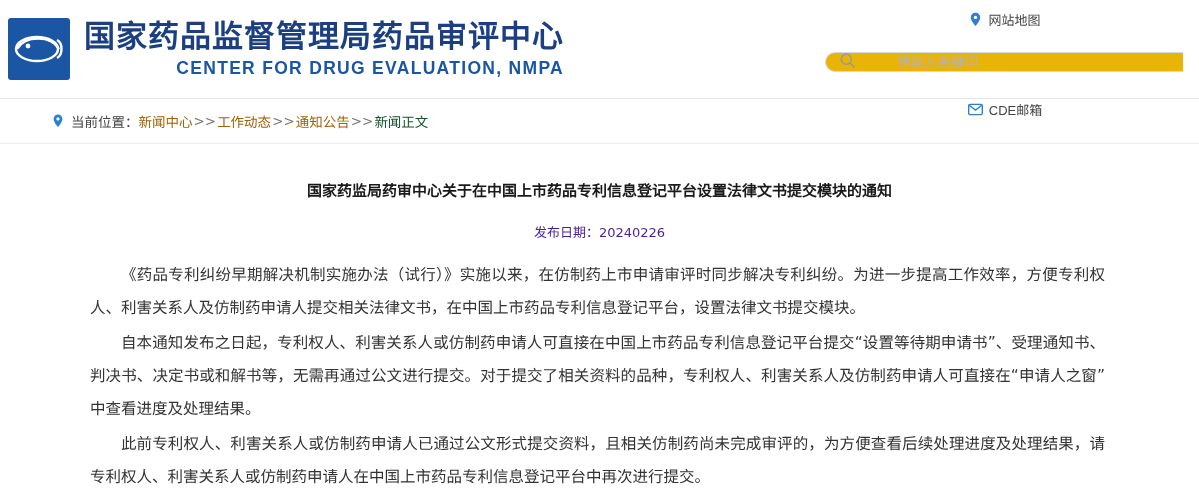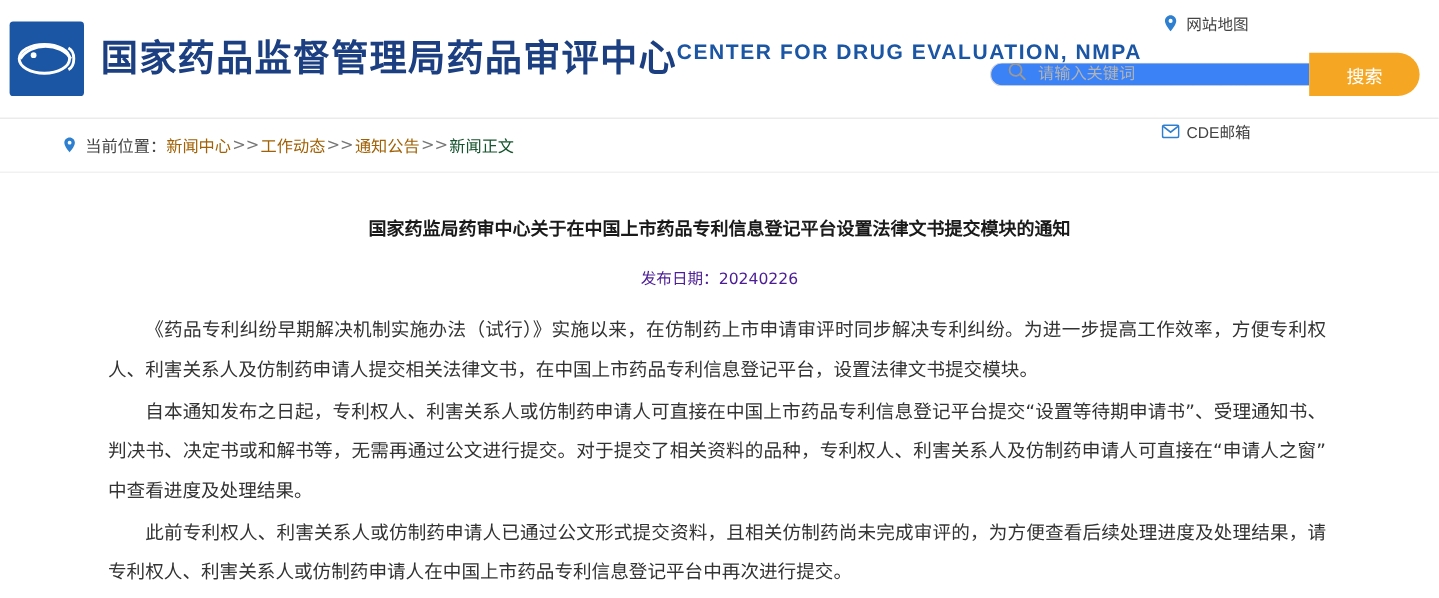--- a/index.html
+++ b/index.html
@@ -35,21 +35,21 @@
     background: #1b56a5;
     border-radius: 3px;
     display: flex;
     align-items: center;
     justify-content: center;
     margin-right: 14px;
     flex: none;
   }
   .brand-text {
     display: flex;
-    flex-direction: row;
+    flex-direction: column;
     justify-content: center;
   }
   .brand-cn {
     font-family: "DejaVu Sans", "Liberation Sans", sans-serif;
     font-size: 31px;
     font-weight: bold;
     color: #1b3f80;
     letter-spacing: 1px;
     line-height: 38px;
     white-space: nowrap;
@@ -95,25 +95,26 @@
     display: flex;
     align-items: center;
     height: 36px;
   }
   .search-input-wrap {
     flex: 1;
     height: 20px;
     border: 1px solid #d8d8d8;
     border-right: none;
     border-radius: 18px 0 0 18px;
-    background: #3b82f6;
+    background: #eab308;
     display: flex;
     align-items: center;
     padding: 0 10px 0 14px;
     box-sizing: border-box;
+    gap: 32px;
   }
   .search-input-wrap svg { flex: none; margin-right: 8px; }
   .search-input {
     border: none;
     outline: none;
     font-size: 13.5px;
     color: #333;
     background: transparent;
     width: 100%;
     font-family: "DejaVu Sans", "Liberation Sans", sans-serif;
@@ -244,21 +245,20 @@
     <div class="searchbar">
       <div class="search-input-wrap">
         <span>
           <svg width="15" height="15" viewBox="0 0 15 15" aria-hidden="true">
             <circle cx="6.3" cy="6.3" r="5" fill="none" stroke="#999" stroke-width="1.5"></circle>
             <line x1="10" y1="10" x2="14" y2="14" stroke="#999" stroke-width="1.6" stroke-linecap="round"></line>
           </svg>
         </span>
         <input class="search-input" type="text" placeholder="请输入关键词" style="">
       </div>
-      <button class="search-btn">搜索</button>
     </div>
   </div>
 </div>
 
 <div class="breadcrumb-wrap">
   <div class="breadcrumb">
     <span class="pin">
       <svg width="12" height="14" viewBox="0 0 12 14" aria-hidden="true">
         <path d="M6 0.6C3.6 0.6 1.6 2.6 1.6 5c0 3.1 4.4 8 4.4 8s4.4-4.9 4.4-8c0-2.4-2-4.4-4.4-4.4z" fill="#2f7fd0"></path>
         <circle cx="6" cy="4.9" r="1.6" fill="#ffffff"></circle>

